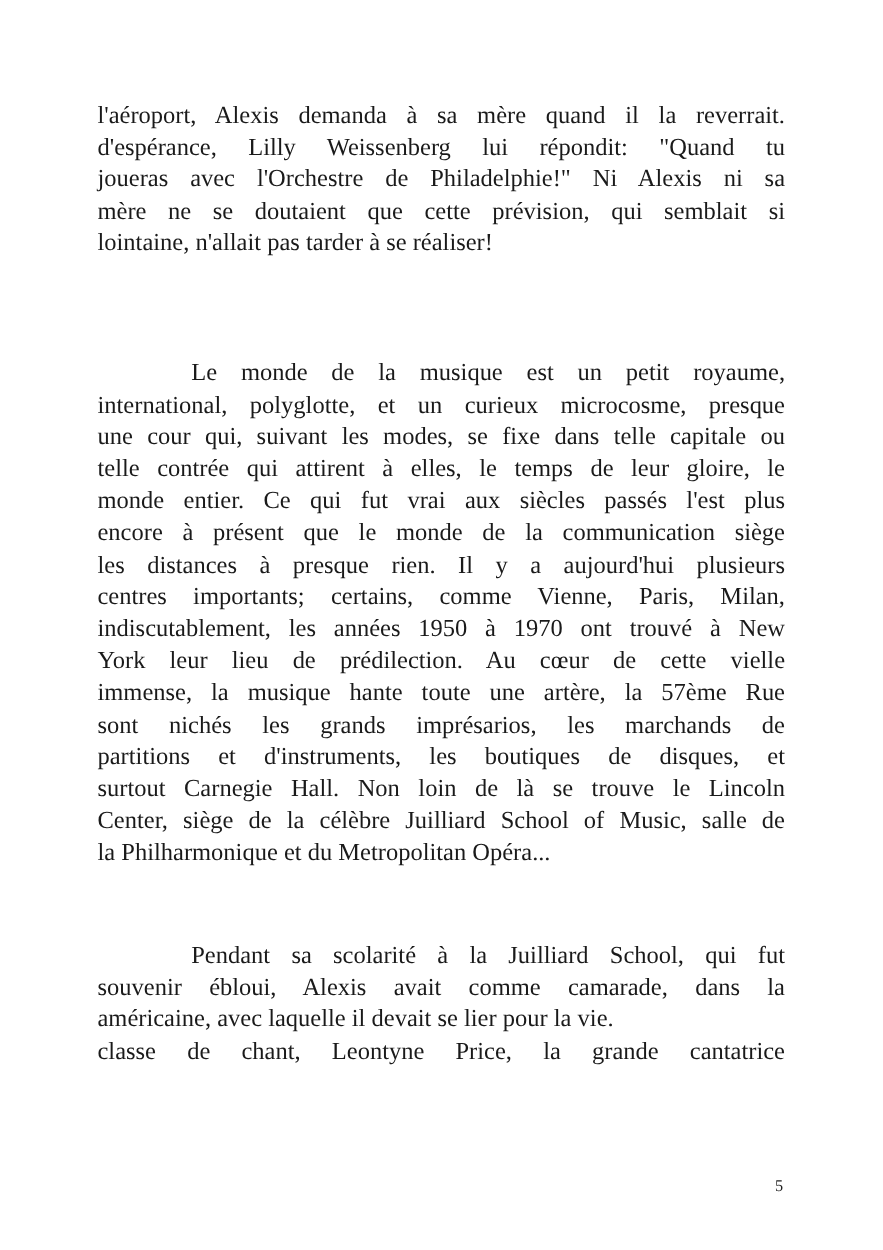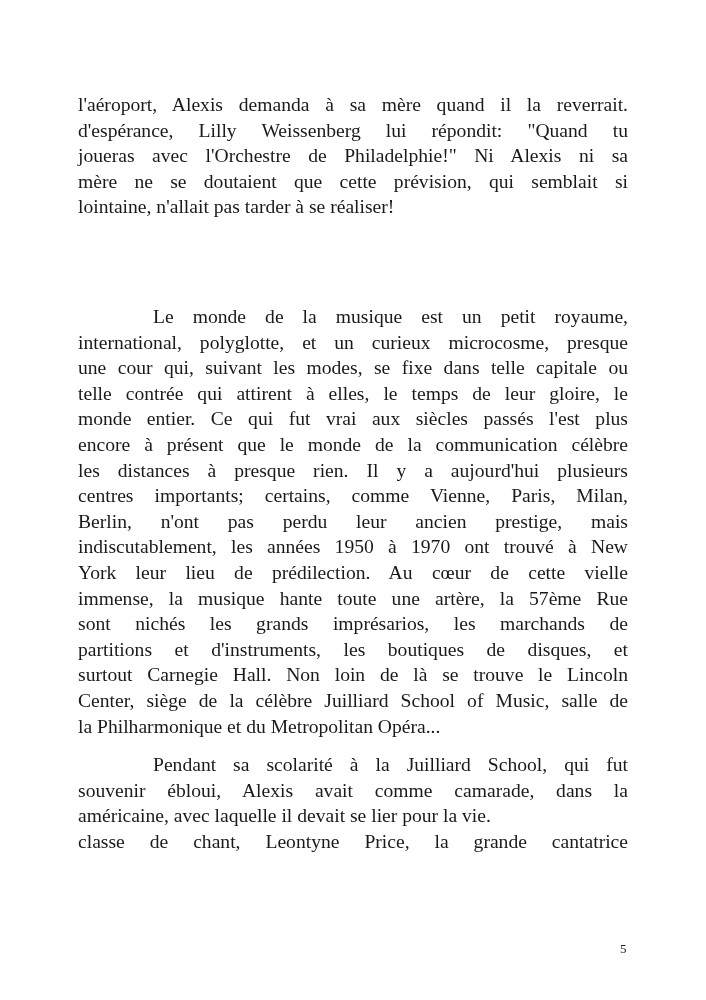--- a/index.html
+++ b/index.html
@@ -19,22 +19,22 @@
     display: block;
     height: 25.6px;
     line-height: 25.6px;
     white-space: nowrap;
     text-align: justify;
     text-align-last: justify;
     overflow: visible;
   }
   .line.last { text-align-last: left; }
   .line.indent { padding-left: 75px; }
-  #p1 { top: 92px; }
-  #p2 { top: 304px; }
+  #p1 { top: 80px; }
+  #p2 { top: 286px; }
   #p3 { top: 752px; }
   .page-number {
     position: absolute;
     left: 620px;
     top: 941px;
     font-family: "Liberation Serif", "DejaVu Serif", serif;
     font-size: 13px;
     color: #222;
   }
 </style>
@@ -50,24 +50,23 @@
     <span class="line" style="white-space: normal;">mère ne se doutaient que cette prévision, qui semblait si</span>
     <span class="line last" style="white-space: normal;">lointaine, n'allait pas tarder à se réaliser!</span>
   </div>
 
   <div class="text-block" id="p2">
     <span class="line indent" style="white-space: normal;">Le monde de la musique est un petit royaume,</span>
     <span class="line" style="white-space: normal;">international, polyglotte, et un curieux microcosme, presque</span>
     <span class="line" style="white-space: normal;">une cour qui, suivant les modes, se fixe dans telle capitale ou</span>
     <span class="line" style="white-space: normal;">telle contrée qui attirent à elles, le temps de leur gloire, le</span>
     <span class="line" style="white-space: normal;">monde entier. Ce qui fut vrai aux siècles passés l'est plus</span>
-    <span class="line" style="white-space: normal;">encore à présent que le monde de la communication célèbre</span>
+    <span class="line" style="white-space: normal;">encore à présent que le monde de la communication siège</span>
     <span class="line" style="white-space: normal;">les distances à presque rien. Il y a aujourd'hui plusieurs</span>
     <span class="line" style="white-space: normal;">centres importants; certains, comme Vienne, Paris, Milan,</span>
-    <span class="line" style="white-space: normal;">Berlin, n'ont pas perdu leur ancien prestige, mais</span>
     <span class="line" style="white-space: normal;">indiscutablement, les années 1950 à 1970 ont trouvé à New</span>
     <span class="line" style="white-space: normal;">York leur lieu de prédilection. Au cœur de cette vielle</span>
     <span class="line" style="white-space: normal;">immense, la musique hante toute une artère, la 57ème Rue</span>
     <span class="line" style="white-space: normal;">sont nichés les grands imprésarios, les marchands de</span>
     <span class="line" style="white-space: normal;">partitions et d'instruments, les boutiques de disques, et</span>
     <span class="line" style="white-space: normal;">surtout Carnegie Hall. Non loin de là se trouve le Lincoln</span>
     <span class="line" style="white-space: normal;">Center, siège de la célèbre Juilliard School of Music, salle de</span>
     <span class="line last" style="white-space: normal;">la Philharmonique et du Metropolitan Opéra...</span>
   </div>
 

